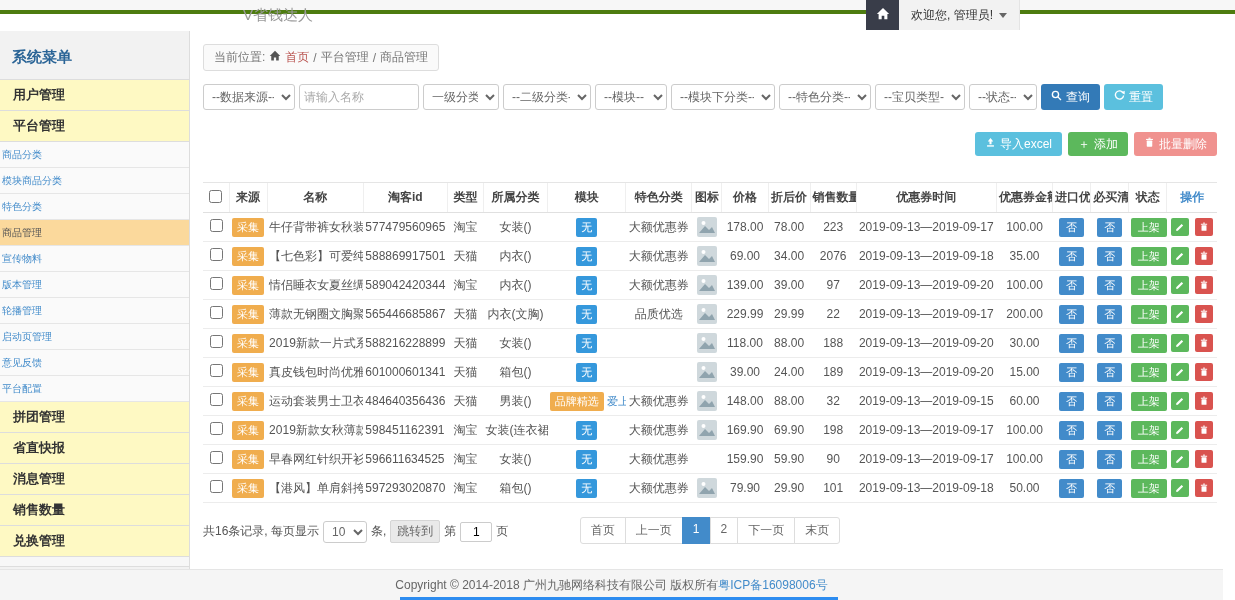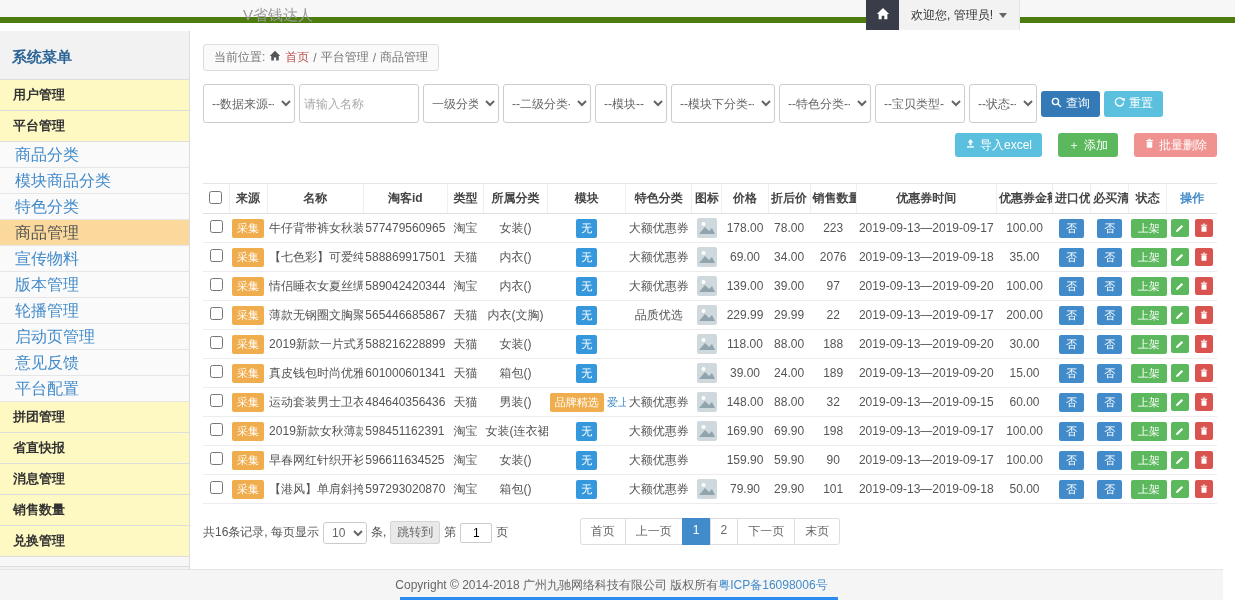--- a/index.html
+++ b/index.html
@@ -3,64 +3,64 @@
 <meta charset="utf-8">
 <style>
   * { box-sizing: border-box; margin: 0; padding: 0; }
   html,body { width:1235px; height:600px; overflow:hidden; }
   body {
     position:relative; background:#fff;
     font-family:"Liberation Sans","DejaVu Sans",sans-serif;
     font-size:12px; color:#555;
   }
   
-  .topbar { position:absolute; top:0; left:0; right:0; height:23px;
-    background:#f7f7f7; border-bottom:6px solid #4d7c0f;padding-left:28px; }
+  .topbar { position:absolute; top:0; left:0; right:0; height:14px;
+    background:#f7f7f7; border-bottom:4px solid #4d7c0f;padding-left:28px; }
   .topbar-title { position:absolute; left:243px; top:0; line-height:30px;
     font-size:15px; color:#9a9a9a; }
   .topbar-right { position:absolute; left:866px; top:0; height:30px; display:flex; align-items:stretch; }
   .home-btn { width:33px; height:30px; background:#393d49; display:flex;
     align-items:center; justify-content:center; cursor:pointer; }
   .welcome { display:flex; align-items:center; padding:0 12px; background:#f2f2f2;
     border-right:1px solid #e4e4e4; color:#333; cursor:pointer; }
   .caret { display:inline-block; margin-left:6px; width:0; height:0;
     border-left:4px solid transparent; border-right:4px solid transparent;
     border-top:5px solid #666; }
   
   .sidebar { position:absolute; left:0; top:31px; width:190px; bottom:31px;
     background:#f2f2f2; border-right:1px solid #ddd; overflow:hidden; }
   .sidebar-title { padding:17px 12px 12px; font-size:15px; font-weight:bold; color:#2a6496; }
   .menu { border-top:1px solid #ddd; }
   .menu-group { height:31px; line-height:30px; padding-left:13px; background:#fef9c3;
     border-bottom:1px solid #ddd; font-size:13px; font-weight:bold; color:#333; cursor:pointer; }
-  .menu-sub { height:26px; line-height:25px; padding-left:15px; background:#fafafa;
-    border-bottom:1px solid #e6e6e6; color:#428bca; font-size:16px; cursor:pointer; }
+  .menu-sub { height:26px; line-height:25px; padding-left:2px; background:#fafafa;
+    border-bottom:1px solid #e6e6e6; color:#428bca; font-size:10px; cursor:pointer; }
   .menu-sub.active { background:#fbd99c; color:#555; }
   .menu-clipped { height:10px; background:#f7f7f7; border-bottom:1px solid #ddd; }
   
   .content { position:absolute; left:191px; top:31px; right:0; bottom:31px;
     background:#fff; padding-left:12px; overflow:hidden; }
   .inner { width:1014px; }
   .breadcrumb { display:inline-flex; align-items:center; gap:4px; margin-top:13px;
     border:1px solid #ddd; background:#fafafa; border-radius:3px; padding:4px 10px; color:#777; }
   .crumb-home { color:#b9534f; cursor:pointer; }
   
   .filterbar { display:flex; align-items:center; gap:4px; margin-top:13px; }
-  select, .text-input { height:39px; border:1px solid #ccc; border-radius:3px;
+  select, .text-input { height:26px; border:1px solid #ccc; border-radius:3px;
     background:#fff; color:#666; font-size:12px; font-family:inherit; padding:0 4px; }
   .text-input::placeholder { color:#aaa; }
   .btn { height:26px; border:none; border-radius:3px; color:#fff; font-size:12px;
     font-family:inherit; padding:0 10px; cursor:pointer; display:inline-flex;
     align-items:center; gap:4px; }
   .btn-primary { background:#337ab7; }
   .btn-info { background:#5bc0de; }
   .btn-success { background:#5cb85c; }
   .btn-pink { background:#f0928f; }
   
-  .actionbar { display:flex; justify-content:flex-end; gap:16px; margin-top:10px; }
+  .actionbar { display:flex; justify-content:flex-end; gap:6px; margin-top:22px; }
   .actionbar .btn { height:24px; }
   
   table { width:1014px; margin-top:26px; border-collapse:collapse; table-layout:fixed; }
   th { font-weight:bold; color:#444; font-size:12px; padding:6px 2px;
     border-top:1px solid #e5e5e5; border-bottom:1px solid #e0e0e0;
     border-left:1px solid #efefef; text-align:center; white-space:nowrap; overflow:hidden; }
   th:first-child { border-left:none; }
   th.th-op { color:#428bca; }
   td { padding:4px 2px; border-bottom:1px solid #ececec; text-align:center;
     white-space:nowrap; overflow:hidden; color:#555; }

